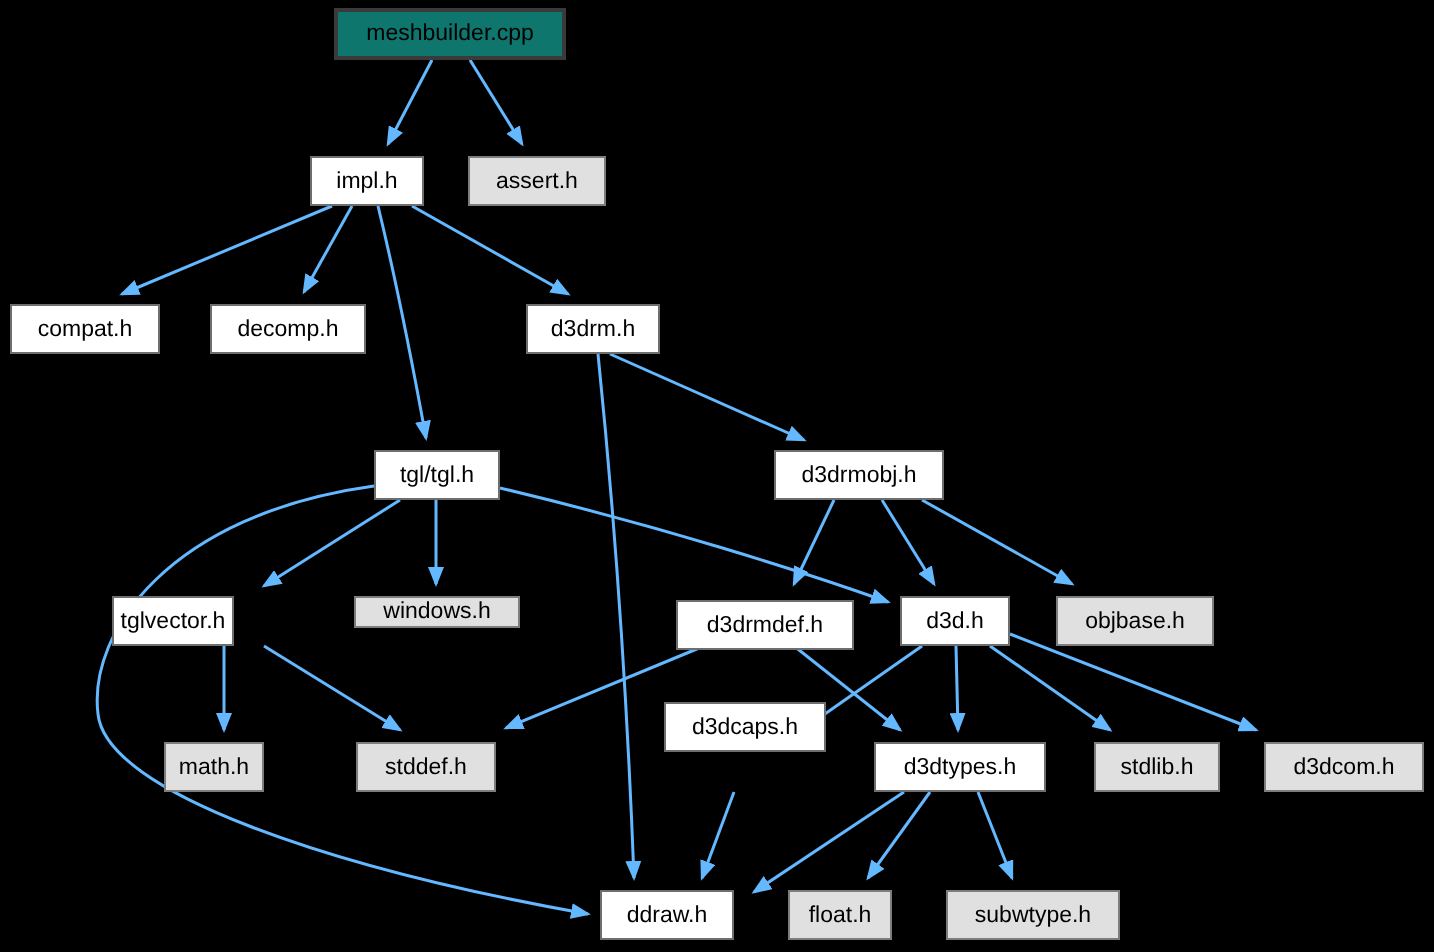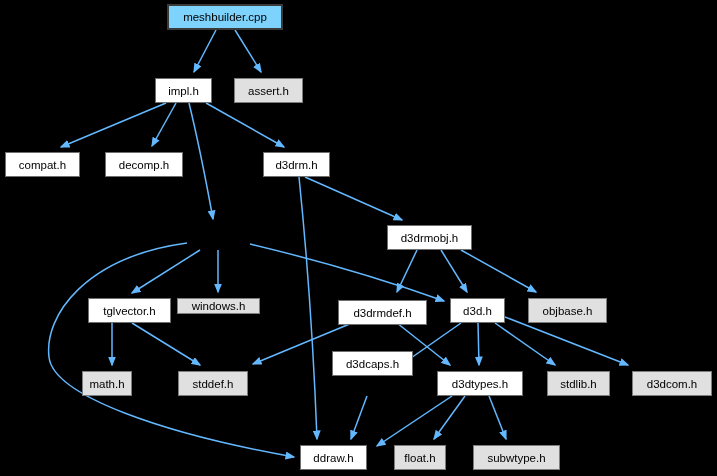--- a/index.html
+++ b/index.html
@@ -7,21 +7,21 @@
     position:relative;width:717px;height:476px;background:#000;overflow:hidden;
     font-family:"Liberation Sans", sans-serif;
   }
   .edges{position:absolute;left:0;top:0;width:717px;height:476px;}
   .node{
     position:absolute;box-sizing:border-box;
     display:flex;align-items:center;justify-content:center;
     font-size:11.5px;color:#000;white-space:nowrap;
     background:#fff;border:1px solid #6e6e6e;
   }
-  .n-root{background:#7dd3fc;border:2px solid #3a3a3a;}
+  .n-root{background:#0f766e;border:2px solid #3a3a3a;}
   .n-ext{background:#e0e0e0;border:1px solid #7d7d7d;}
   .n-int{cursor:pointer;}
 </style>
 </head>
 <body>
 
 <div class="canvas">
 
   <svg class="edges" width="717" height="476" viewBox="0 0 717 476" fill="none" stroke="#63b8ff" stroke-width="1.5">
     <defs>
@@ -60,23 +60,24 @@
 
   <div class="node n-root" style="left:167px;top:4px;width:116px;height:26px;">meshbuilder.cpp</div>
 
   <div class="node n-int" style="left:155px;top:78px;width:57px;height:25px;">impl.h</div>
   <div class="node n-ext" style="left:234px;top:78px;width:69px;height:25px;">assert.h</div>
 
   <div class="node n-int" style="left:5px;top:152px;width:75px;height:25px;">compat.h</div>
   <div class="node n-int" style="left:105px;top:152px;width:78px;height:25px;">decomp.h</div>
   <div class="node n-int" style="left:263px;top:152px;width:67px;height:25px;">d3drm.h</div>
 
+  <div class="node n-int" style="left:187px;top:225px;width:63px;height:25px;">tgl/tgl.h</div>
   <div class="node n-int" style="left:387px;top:225px;width:85px;height:25px;">d3drmobj.h</div>
 
-  <div class="node n-int" style="left:88px;top:298px;width:83px;height:25px;">tglvector.h</div>
+  <div class="node n-int" style="left:56px;top:298px;width:61px;height:25px;">tglvector.h</div>
   <div class="node n-ext" style="left:177px;top:298px;width:83px;height:16px;">windows.h</div>
   <div class="node n-int" style="left:338px;top:300px;width:89px;height:25px;">d3drmdef.h</div>
   <div class="node n-int" style="left:450px;top:298px;width:55px;height:25px;">d3d.h</div>
   <div class="node n-ext" style="left:528px;top:298px;width:79px;height:25px;">objbase.h</div>
 
   <div class="node n-ext" style="left:82px;top:371px;width:50px;height:25px;">math.h</div>
   <div class="node n-ext" style="left:178px;top:371px;width:70px;height:25px;">stddef.h</div>
   <div class="node n-int" style="left:332px;top:351px;width:81px;height:25px;">d3dcaps.h</div>
   <div class="node n-int" style="left:437px;top:371px;width:86px;height:25px;">d3dtypes.h</div>
   <div class="node n-ext" style="left:547px;top:371px;width:63px;height:25px;">stdlib.h</div>

